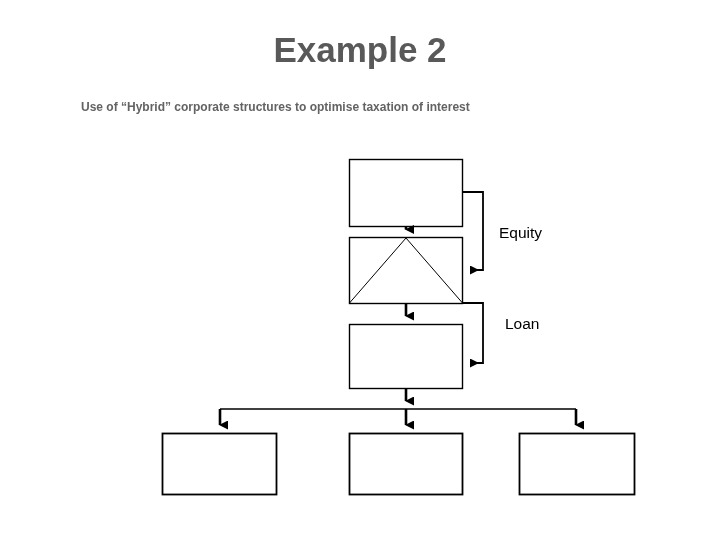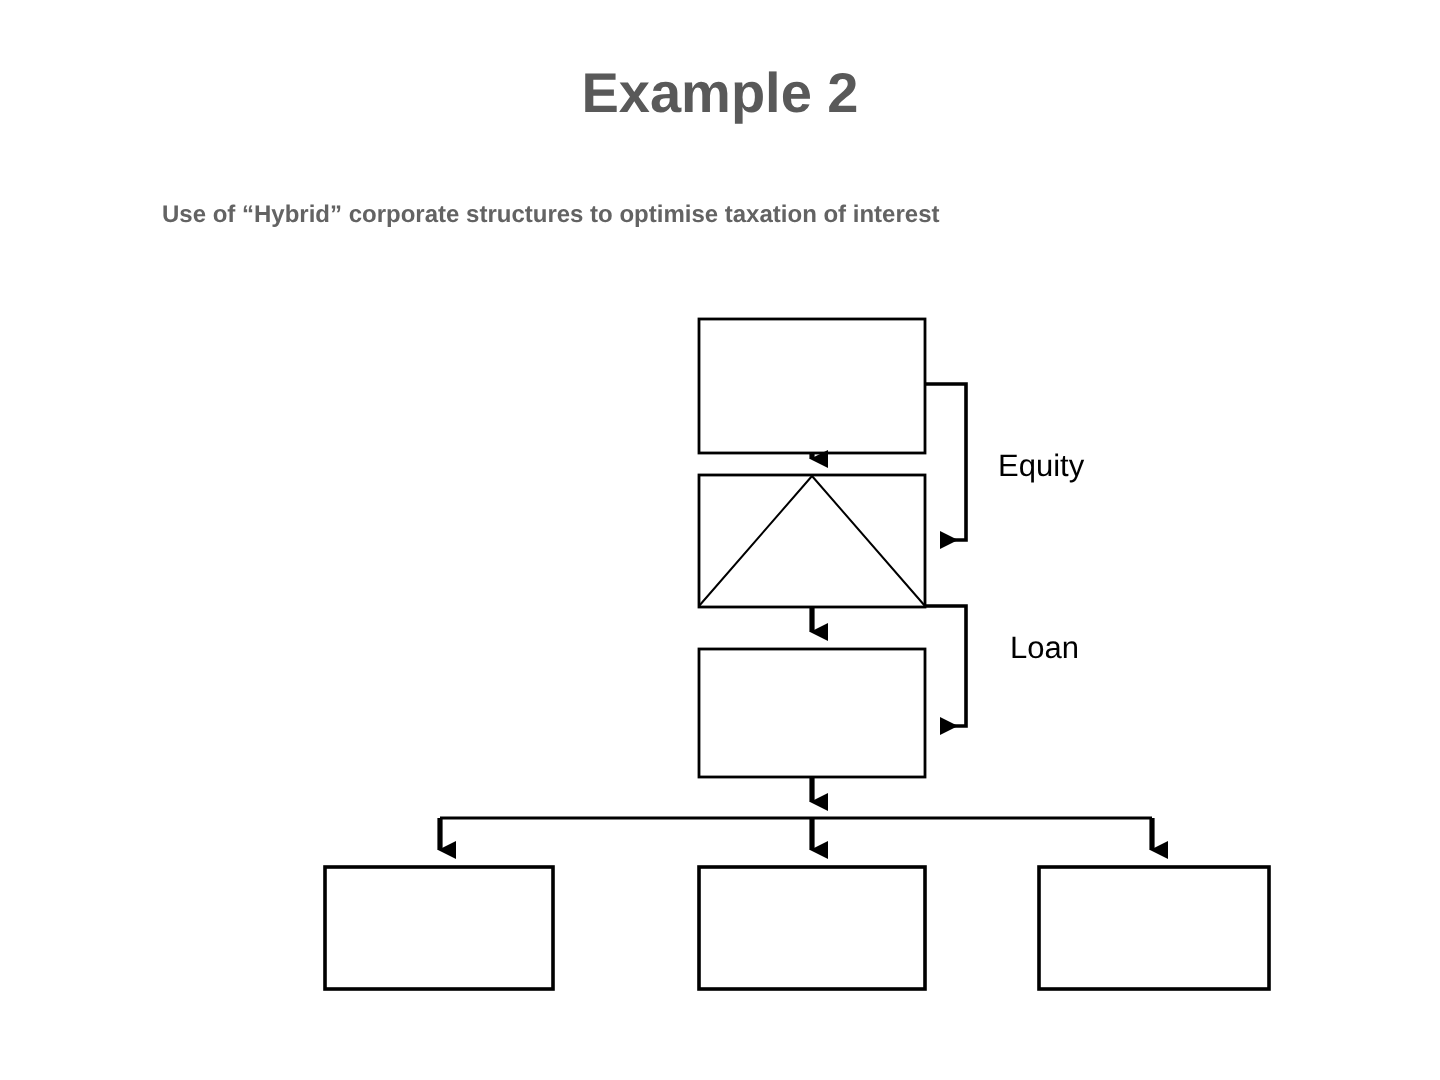--- a/index.html
+++ b/index.html
@@ -23,21 +23,21 @@
     background: #ffffff;
   }
 
   
   #slide-title {
     position: absolute;
     left: 0;
     top: 32px;
     width: 720px;
     text-align: center;
-    font-size: 28px;
+    font-size: 35px;
     font-weight: bold;
     color: #595959;
     letter-spacing: 0px;
     line-height: 1.05;
     white-space: nowrap;
   }
 
   
   #body-text {
     position: absolute;

